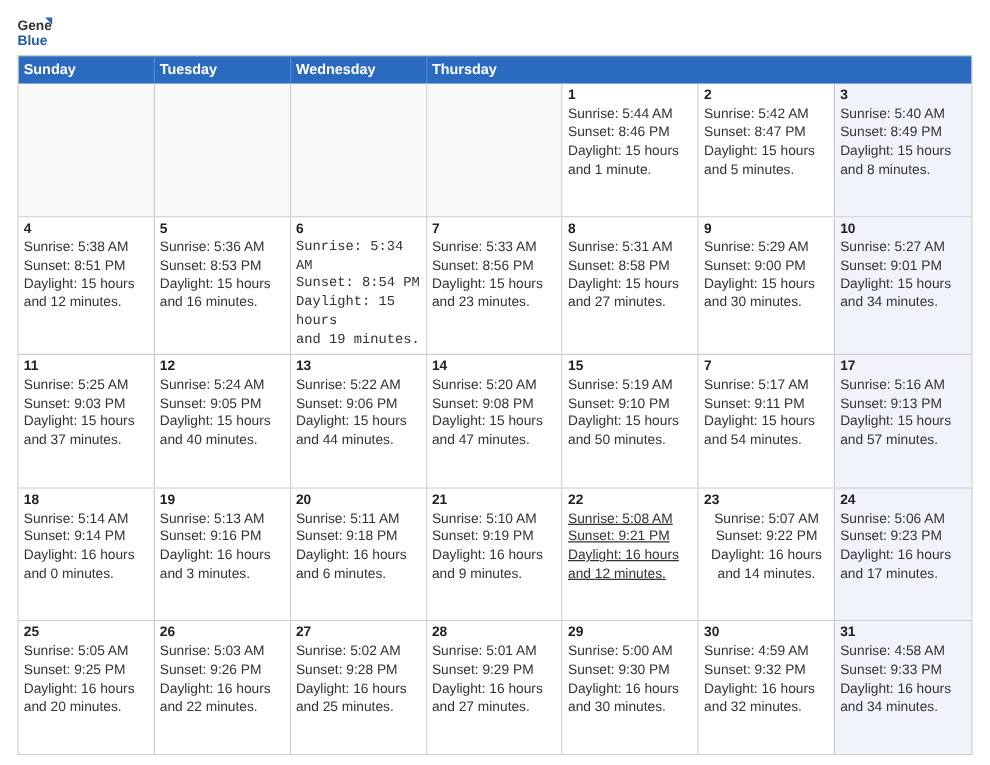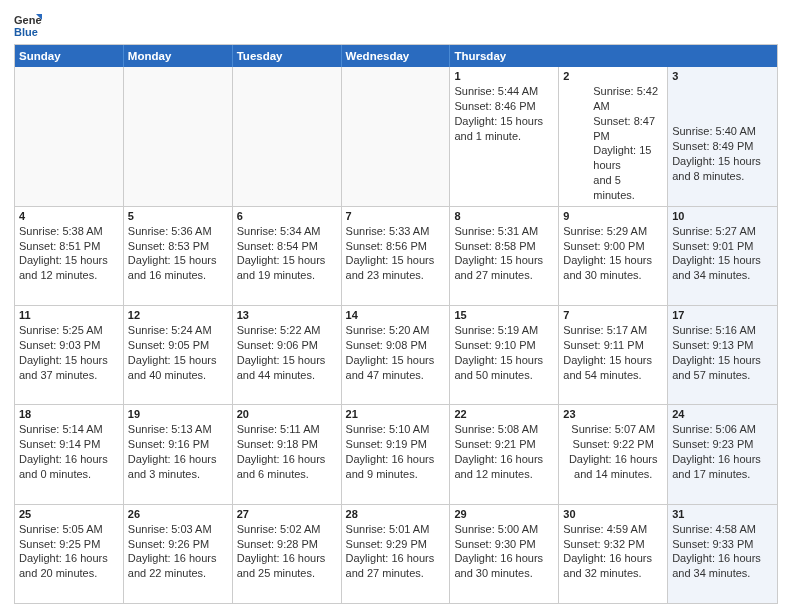--- a/index.html
+++ b/index.html
@@ -133,48 +133,47 @@
     </div>
     <div class="title-block">
       <div class="month-title"></div>
       <div class="location"></div>
     </div>
   </div>
 
   <div class="calendar">
     <div class="day-headers">
     <div class="day-header">Sunday</div>
-        <div class="day-header">Monday</div>
         <div class="day-header">Tuesday</div>
         <div class="day-header">Wednesday</div>
         <div class="day-header">Thursday</div>
       </div>
     <div class="weeks">
     <div class="week-row">
           <div class="day-cell empty"></div>
           <div class="day-cell empty"></div>
           <div class="day-cell empty"></div>
           <div class="day-cell empty"></div>
           <div class="day-cell">
             <div class="day-num">1</div>
             <div class="day-info" style="white-space: pre-line;">Sunrise: 5:44 AM
 Sunset: 8:46 PM
 Daylight: 15 hours
 and 1 minute.</div>
           </div>
           <div class="day-cell">
             <div class="day-num">2</div>
-            <div class="day-info" style="white-space: pre-line; margin-left: 30px;">Sunrise: 5:42 AM
+            <div class="day-info" style="white-space: pre-line;">Sunrise: 5:42 AM
 Sunset: 8:47 PM
 Daylight: 15 hours
 and 5 minutes.</div>
           </div>
           <div class="day-cell shaded">
             <div class="day-num">3</div>
-            <div class="day-info" style="white-space: pre-line; margin-top: 40px;">Sunrise: 5:40 AM
+            <div class="day-info" style="white-space: pre-line;">Sunrise: 5:40 AM
 Sunset: 8:49 PM
 Daylight: 15 hours
 and 8 minutes.</div>
           </div>
         </div>
         <div class="week-row">
           <div class="day-cell">
             <div class="day-num">4</div>
             <div class="day-info" style="white-space: pre-line;">Sunrise: 5:38 AM
 Sunset: 8:51 PM
@@ -183,21 +182,21 @@
           </div>
           <div class="day-cell">
             <div class="day-num">5</div>
             <div class="day-info" style="white-space: pre-line;">Sunrise: 5:36 AM
 Sunset: 8:53 PM
 Daylight: 15 hours
 and 16 minutes.</div>
           </div>
           <div class="day-cell">
             <div class="day-num">6</div>
-            <div class="day-info" style="white-space: pre-line;">Sunrise: 5:34 AM
+            <div class="day-info" style="white-space: pre-line; font-family: Liberation Mono, monospace;">Sunrise: 5:34 AM
 Sunset: 8:54 PM
 Daylight: 15 hours
 and 19 minutes.</div>
           </div>
           <div class="day-cell">
             <div class="day-num">7</div>
             <div class="day-info" style="white-space: pre-line;">Sunrise: 5:33 AM
 Sunset: 8:56 PM
 Daylight: 15 hours
 and 23 minutes.</div>
@@ -299,21 +298,21 @@
           </div>
           <div class="day-cell">
             <div class="day-num">21</div>
             <div class="day-info" style="white-space: pre-line;">Sunrise: 5:10 AM
 Sunset: 9:19 PM
 Daylight: 16 hours
 and 9 minutes.</div>
           </div>
           <div class="day-cell">
             <div class="day-num">22</div>
-            <div class="day-info" style="white-space: pre-line;">Sunrise: 5:08 AM
+            <div class="day-info" style="white-space: pre-line; text-decoration: underline;">Sunrise: 5:08 AM
 Sunset: 9:21 PM
 Daylight: 16 hours
 and 12 minutes.</div>
           </div>
           <div class="day-cell">
             <div class="day-num">23</div>
             <div class="day-info" style="white-space: pre-line; text-align: center;">Sunrise: 5:07 AM
 Sunset: 9:22 PM
 Daylight: 16 hours
 and 14 minutes.</div>

